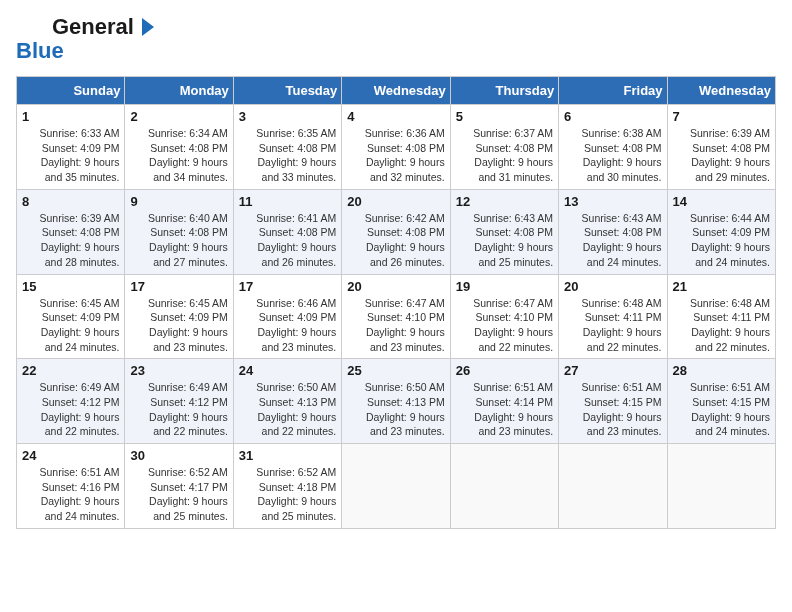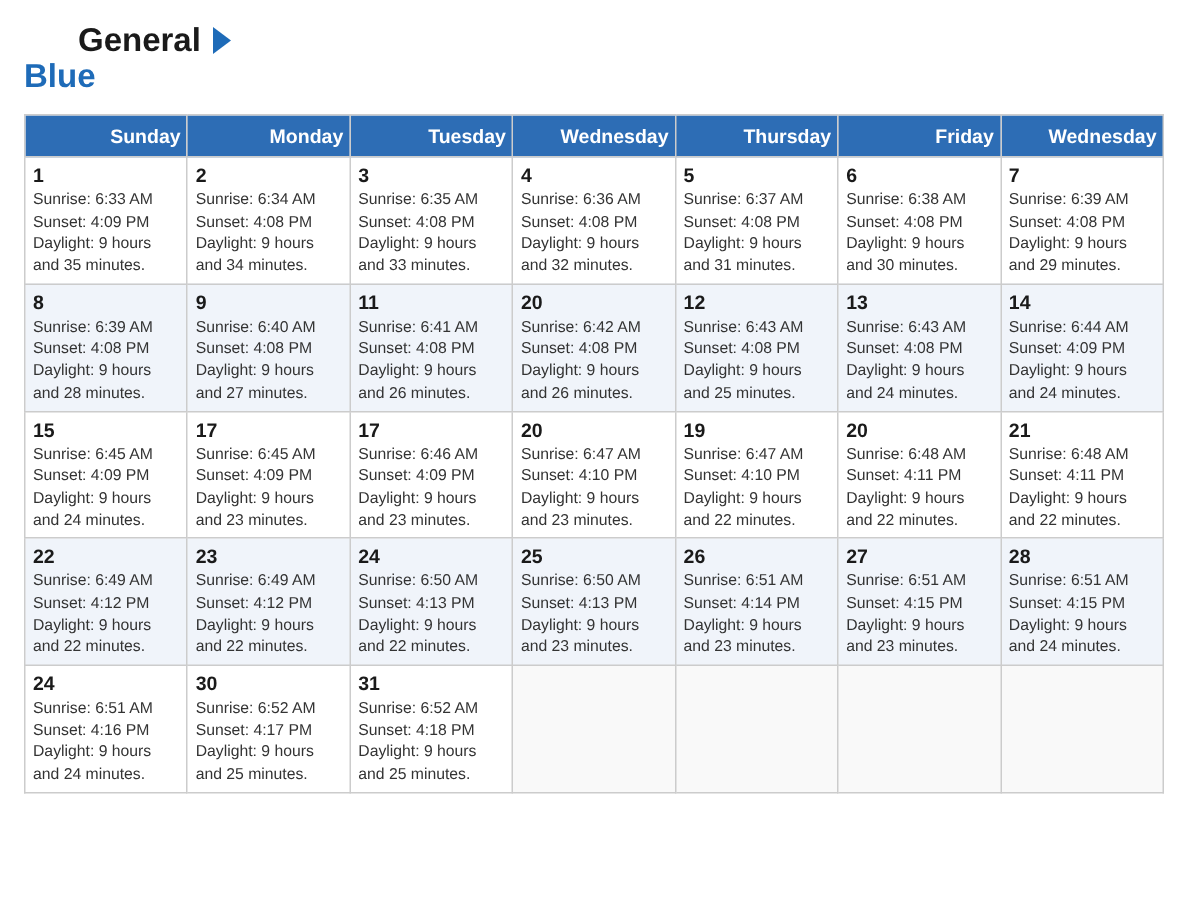--- a/index.html
+++ b/index.html
@@ -79,20 +79,21 @@
       font-size: 13px;
       font-weight: bold;
       color: #1a1a1a;
       display: block;
       margin-bottom: 2px;
     }
     .day-info {
       color: #333;
       font-size: 10.5px;
       line-height: 1.4;
+      text-align: right;
     }
     .empty-cell {
       background: #f9f9f9 !important;
     }
   </style>
 </head>
 <body>
 
 <div class="header">
   <div class="logo">

